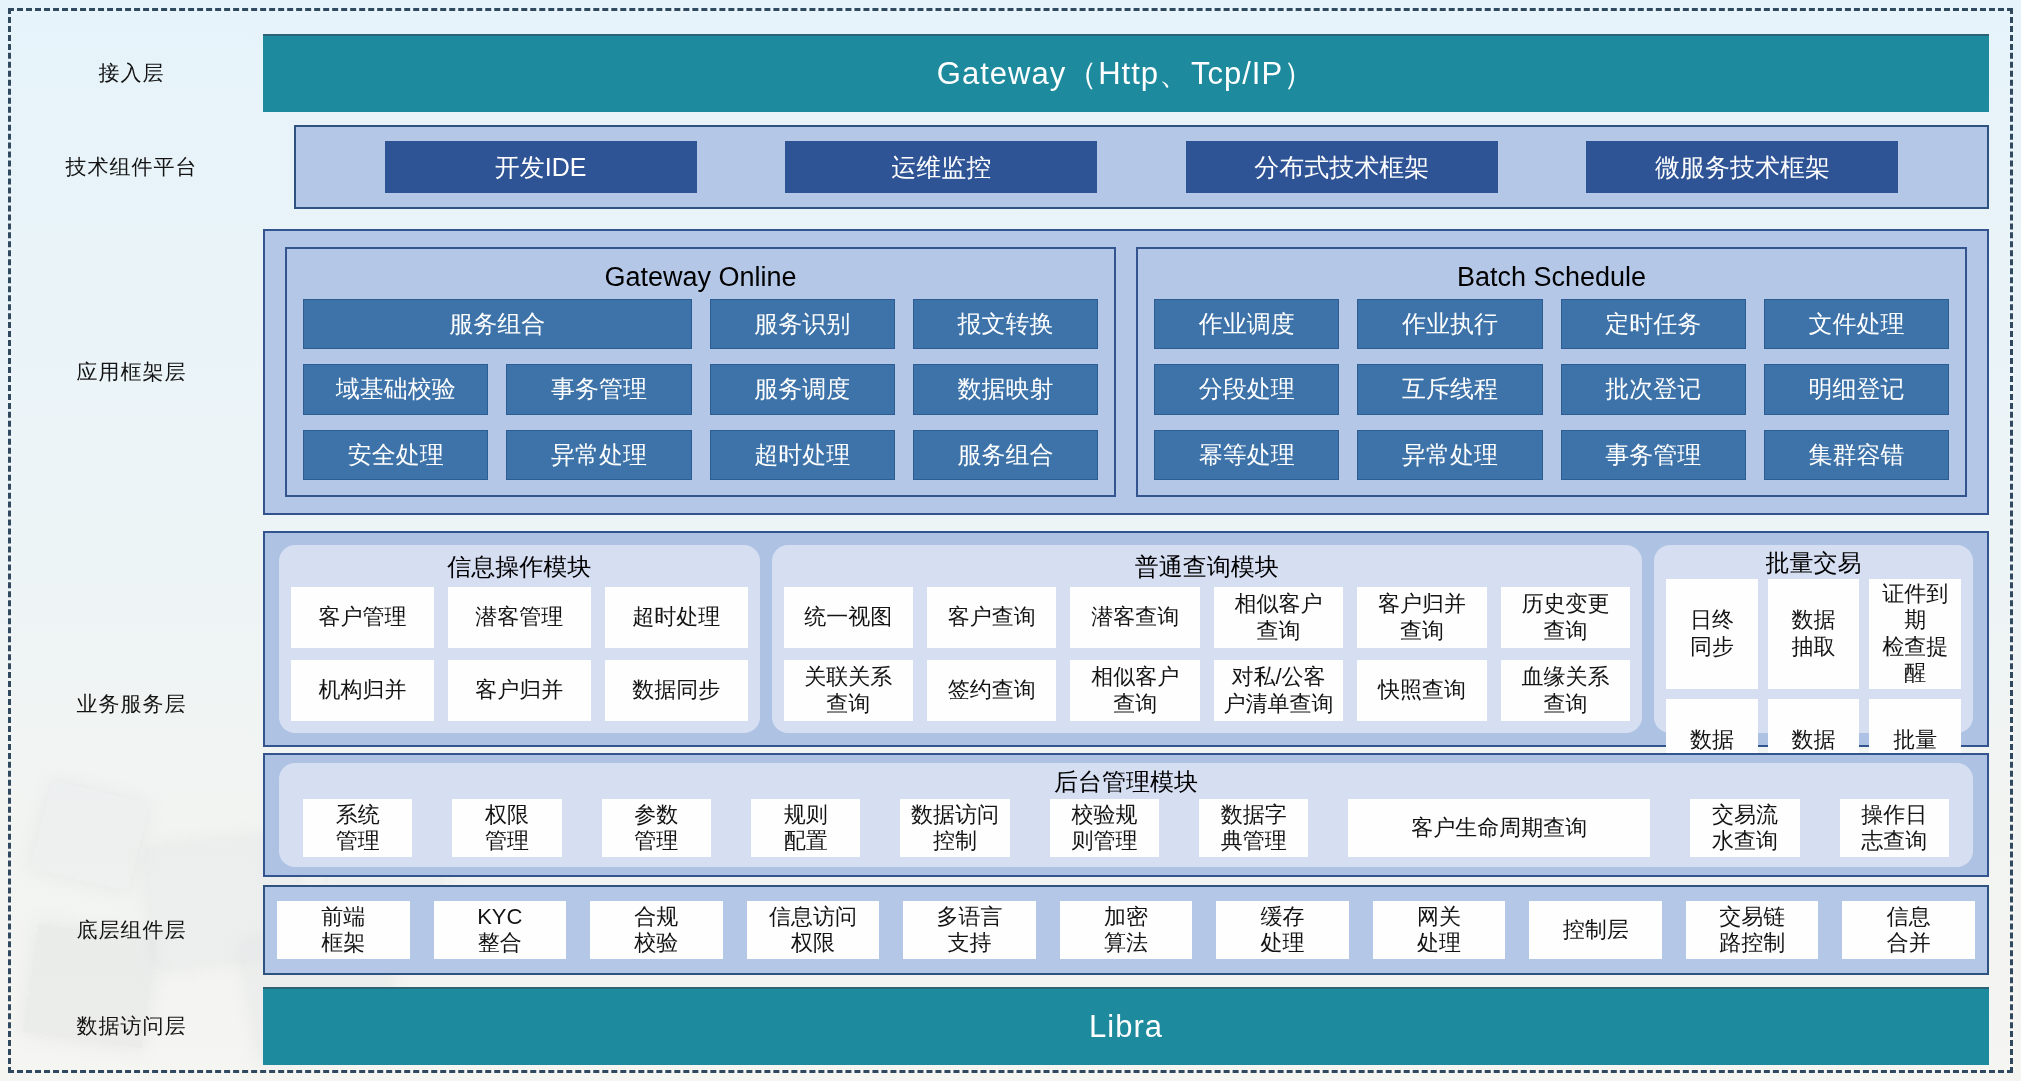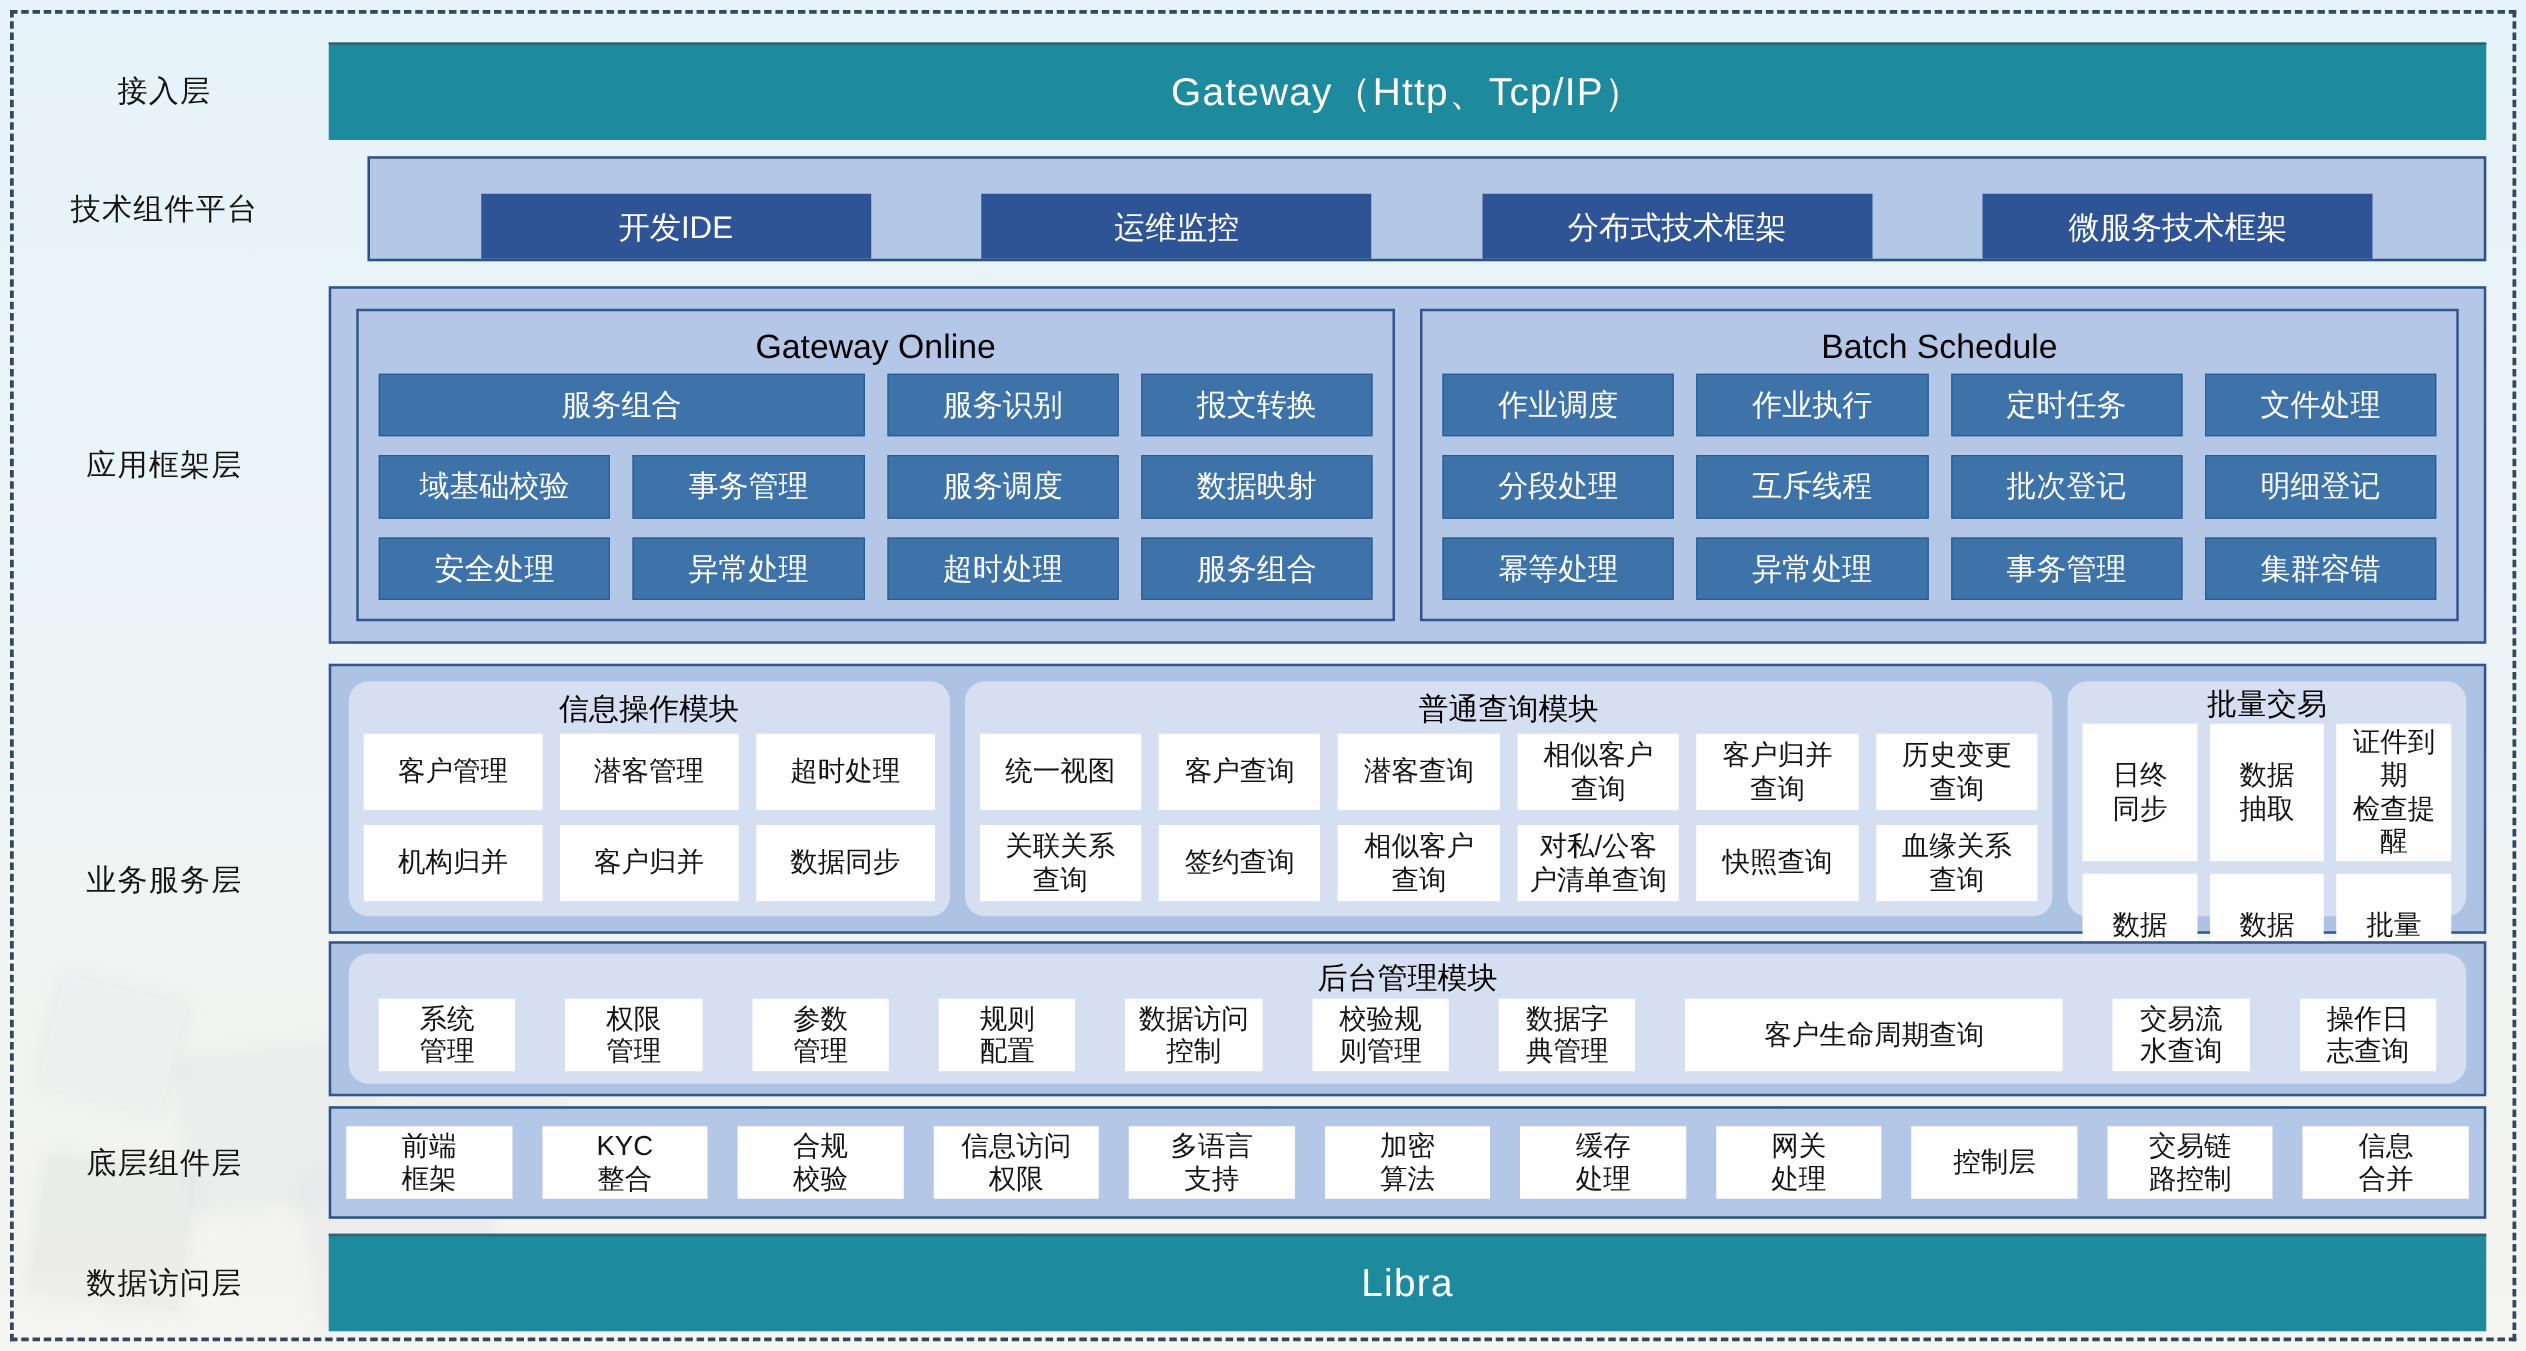--- a/index.html
+++ b/index.html
@@ -16,28 +16,28 @@
   .cubes i:nth-child(3){left:40px;bottom:200px;width:100px;height:90px;transform:rotate(14deg);background:rgba(222,226,230,.40);}
   .cubes i:nth-child(4){left:250px;bottom:30px;width:140px;height:120px;transform:rotate(-10deg);background:rgba(204,209,214,.35);}
   .cubes i:nth-child(5){left:330px;bottom:170px;width:110px;height:95px;transform:rotate(5deg);background:rgba(226,229,233,.45);}
 
   .frame{position:absolute;inset:8px;border:3px dashed #30495f;pointer-events:none;z-index:5;}
 
   .layout{position:absolute;inset:0;box-sizing:border-box;padding:34px 32px 16px 0;
           display:flex;flex-direction:column;z-index:2;}
   .row{display:flex;}
   .label{width:263px;flex:0 0 263px;display:flex;align-items:center;justify-content:center;
-         font-size:24px;letter-spacing:1px;color:#141414;font-family:Liberation Serif, serif;}
+         font-size:21px;letter-spacing:1px;color:#141414;font-family:Liberation Serif, serif;}
   .content{flex:1;display:flex;flex-direction:column;border-radius:14px;}
 
   .teal-bar{flex:1;background:#1e8a9d;border-top:2px solid #2c6375;color:#fff;
             display:flex;align-items:center;justify-content:center;font-size:31px;letter-spacing:1px;}
 
   .tech-band{flex:1;background:#b4c7e7;border:2px solid #2e5381;
-             display:flex;align-items:flex-end;justify-content:space-evenly;margin-left:31px;}
+             display:flex;align-items:center;justify-content:space-evenly;margin-left:31px;}
   .navy-btn{width:312px;height:52px;background:#2f5496;color:#fff;font-size:25px;
             display:flex;align-items:center;justify-content:center;}
 
   .fw-container{flex:1;background:#b4c7e7;border:2px solid #33548e;box-sizing:border-box;
                 padding:16px 20px;display:flex;gap:20px;}
   .fw-section{flex:1;border:2px solid #33548e;box-sizing:border-box;background:#b4c7e7;
               padding:6px 16px 15px;display:flex;flex-direction:column;}
   .sec-title{height:44px;display:flex;align-items:center;justify-content:center;
              font-size:27px;color:#000;}
   .sec-grid{flex:1;display:grid;grid-template-columns:repeat(4,1fr);gap:15px 18px;}

